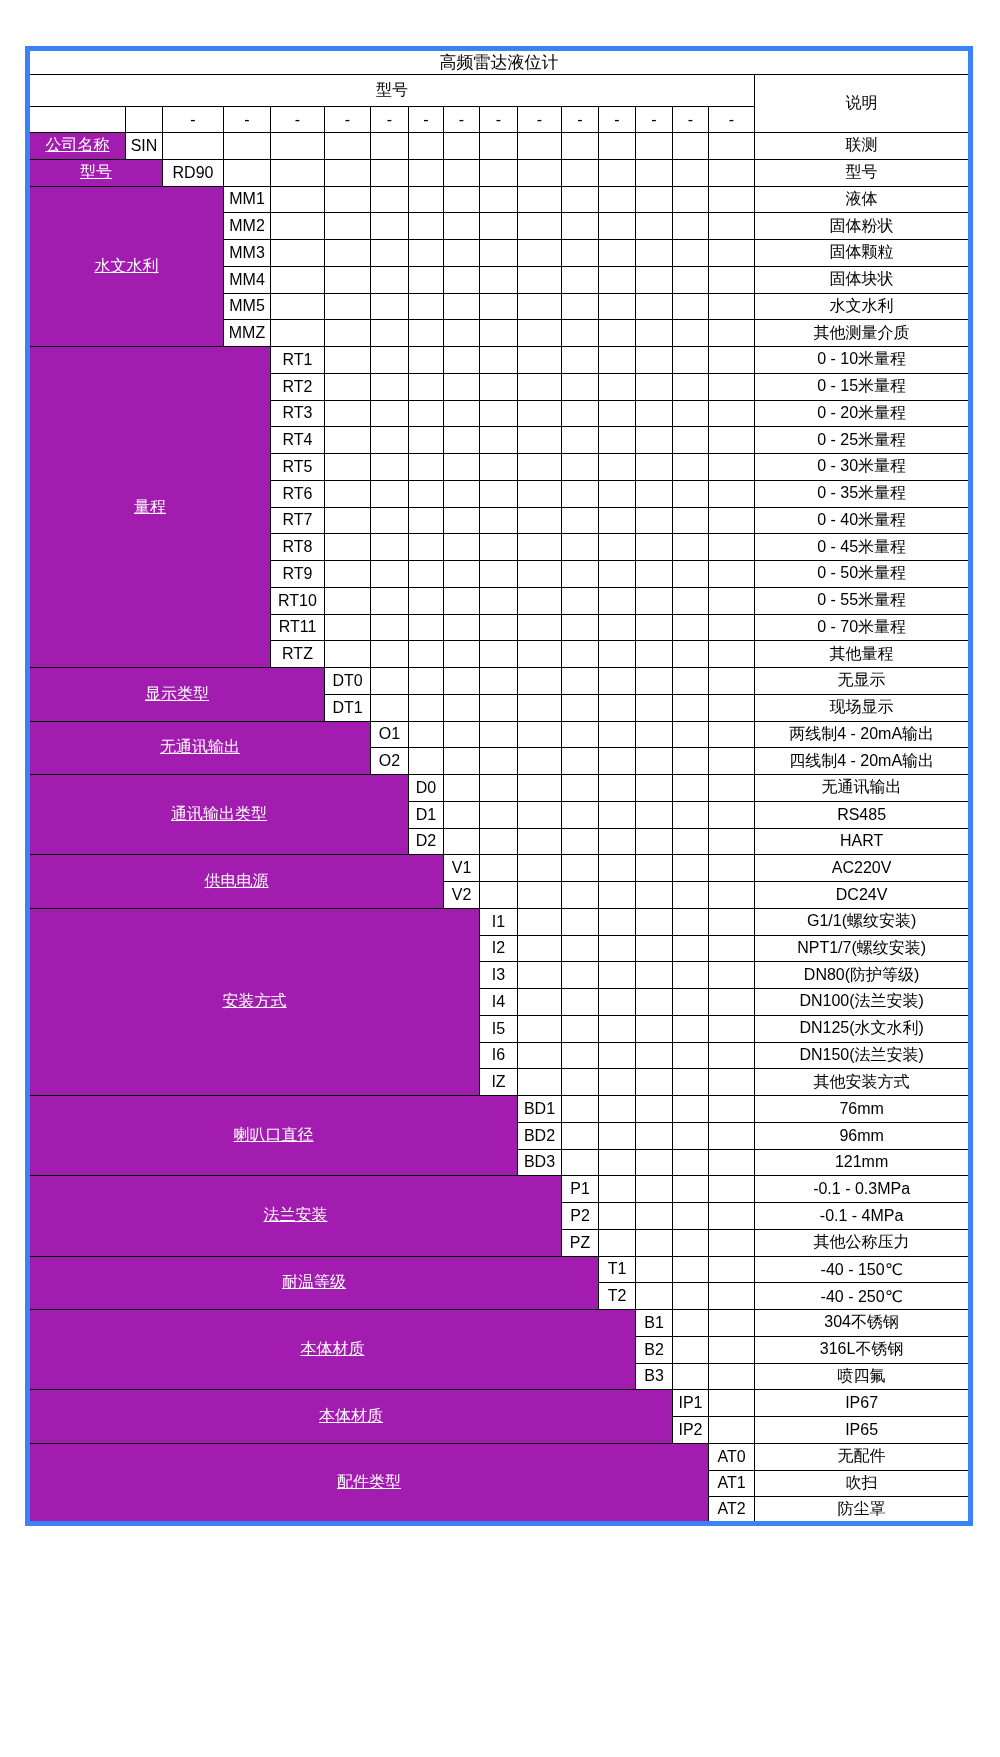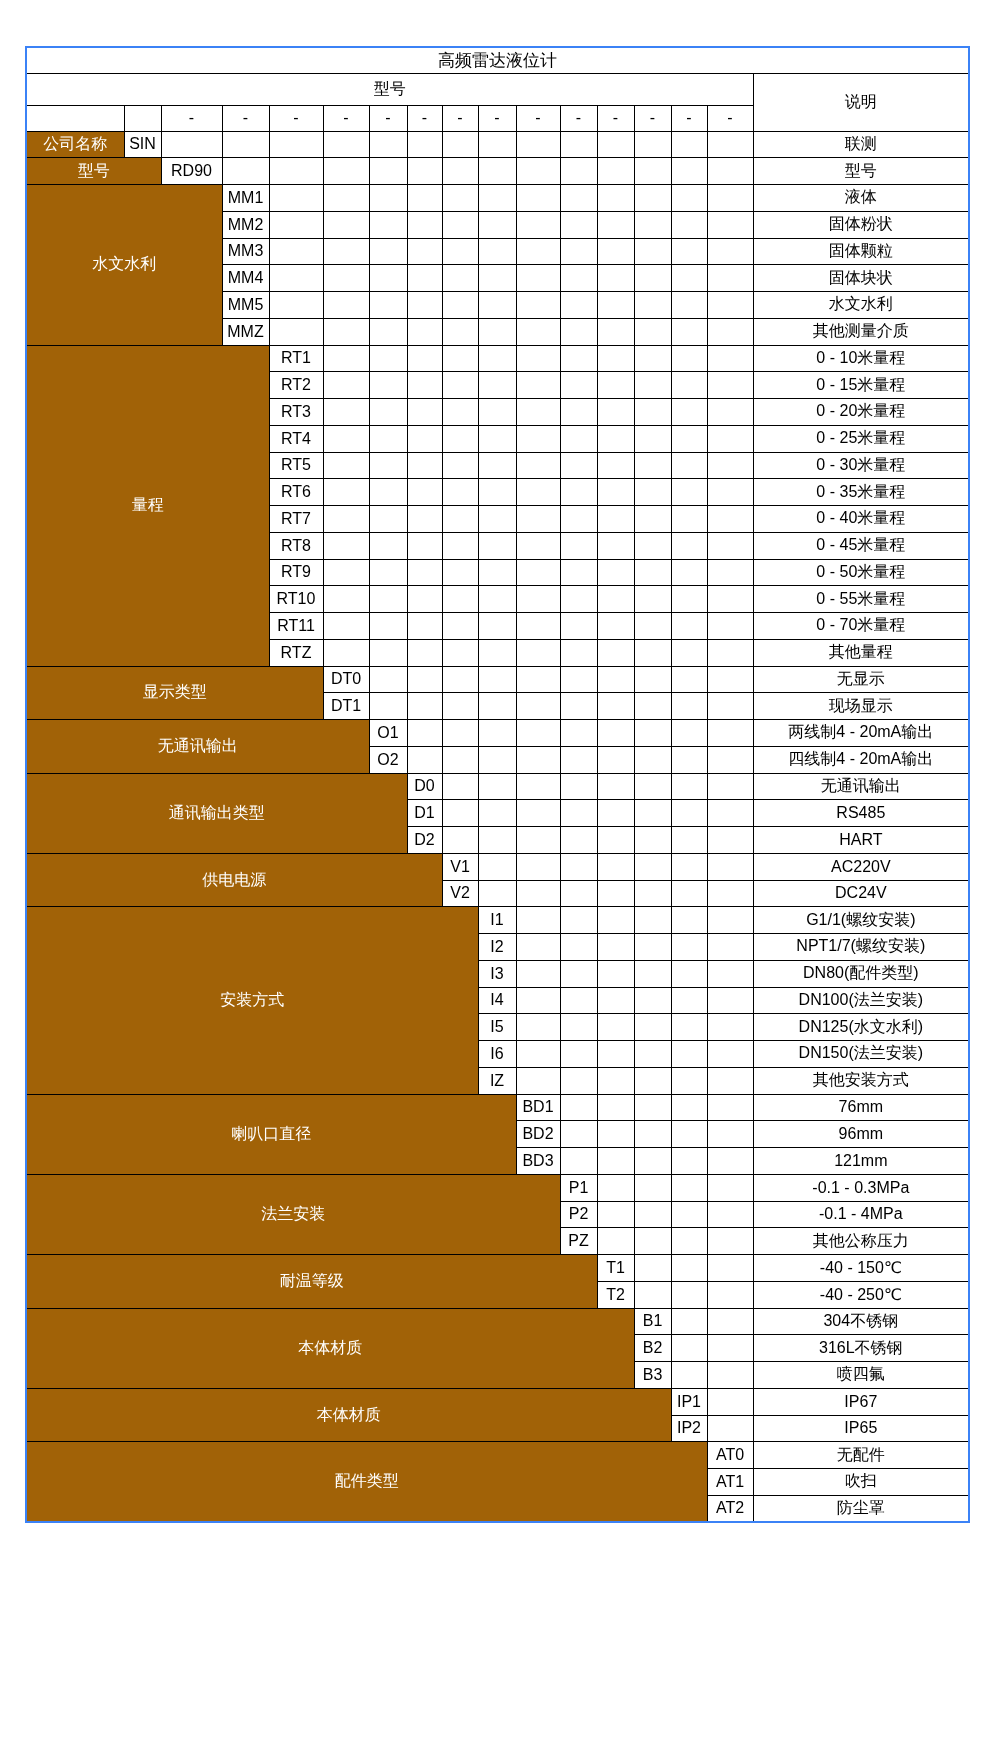--- a/index.html
+++ b/index.html
@@ -7,37 +7,37 @@
     width: 1000px; height: 1757px;
     background: #ffffff;
     font-family: "Liberation Sans", "DejaVu Sans", sans-serif;
     color: #000;
   }
   .table-wrap { position: absolute; left: 25px; top: 46px; }
   table {
     border-collapse: collapse;
     table-layout: fixed;
     width: 943px;
-    border: 2px solid #3b82f6;
+    border: 5px solid #3b82f6;
   }
   td, th {
     border: 1px solid #000;
     text-align: center;
     vertical-align: middle;
     font-weight: normal;
     font-size: 16px;
     padding: 0;
     white-space: nowrap;
     overflow: hidden;
   }
   tr.title-row th { height: 26px; font-size: 17px; }
   tr.model-row th { height: 32px; }
   tr.dash-row td { height: 26px; }
   tbody tr { height: 26.75px; }
-  td.cat { background: #a16207; color: #ffffff; }
+  td.cat { background: #a21caf; color: #ffffff; text-decoration: underline; }
   
   col.c0  { width: 98px; }  col.c1  { width: 37px; }
   col.c2  { width: 61px; }  col.c3  { width: 47px; }
   col.c4  { width: 54px; }  col.c5  { width: 46px; }
   col.c6  { width: 38px; }  col.c7  { width: 35px; }
   col.c8  { width: 36px; }  col.c9  { width: 38px; }
   col.c10 { width: 44px; }  col.c11 { width: 37px; }
   col.c12 { width: 37px; }  col.c13 { width: 37px; }
   col.c14 { width: 36px; }  col.c15 { width: 46px; }
   col.c16 { width: 216px; }
@@ -547,21 +547,21 @@
           <td>NPT1/7(螺纹安装)</td>
         </tr>
         <tr>
           <td>I3</td>
           <td></td>
           <td></td>
           <td></td>
           <td></td>
           <td></td>
           <td></td>
-          <td>DN80(配件类型)</td>
+          <td>DN80(防护等级)</td>
         </tr>
         <tr>
           <td>I4</td>
           <td></td>
           <td></td>
           <td></td>
           <td></td>
           <td></td>
           <td></td>
           <td>DN100(法兰安装)</td>

